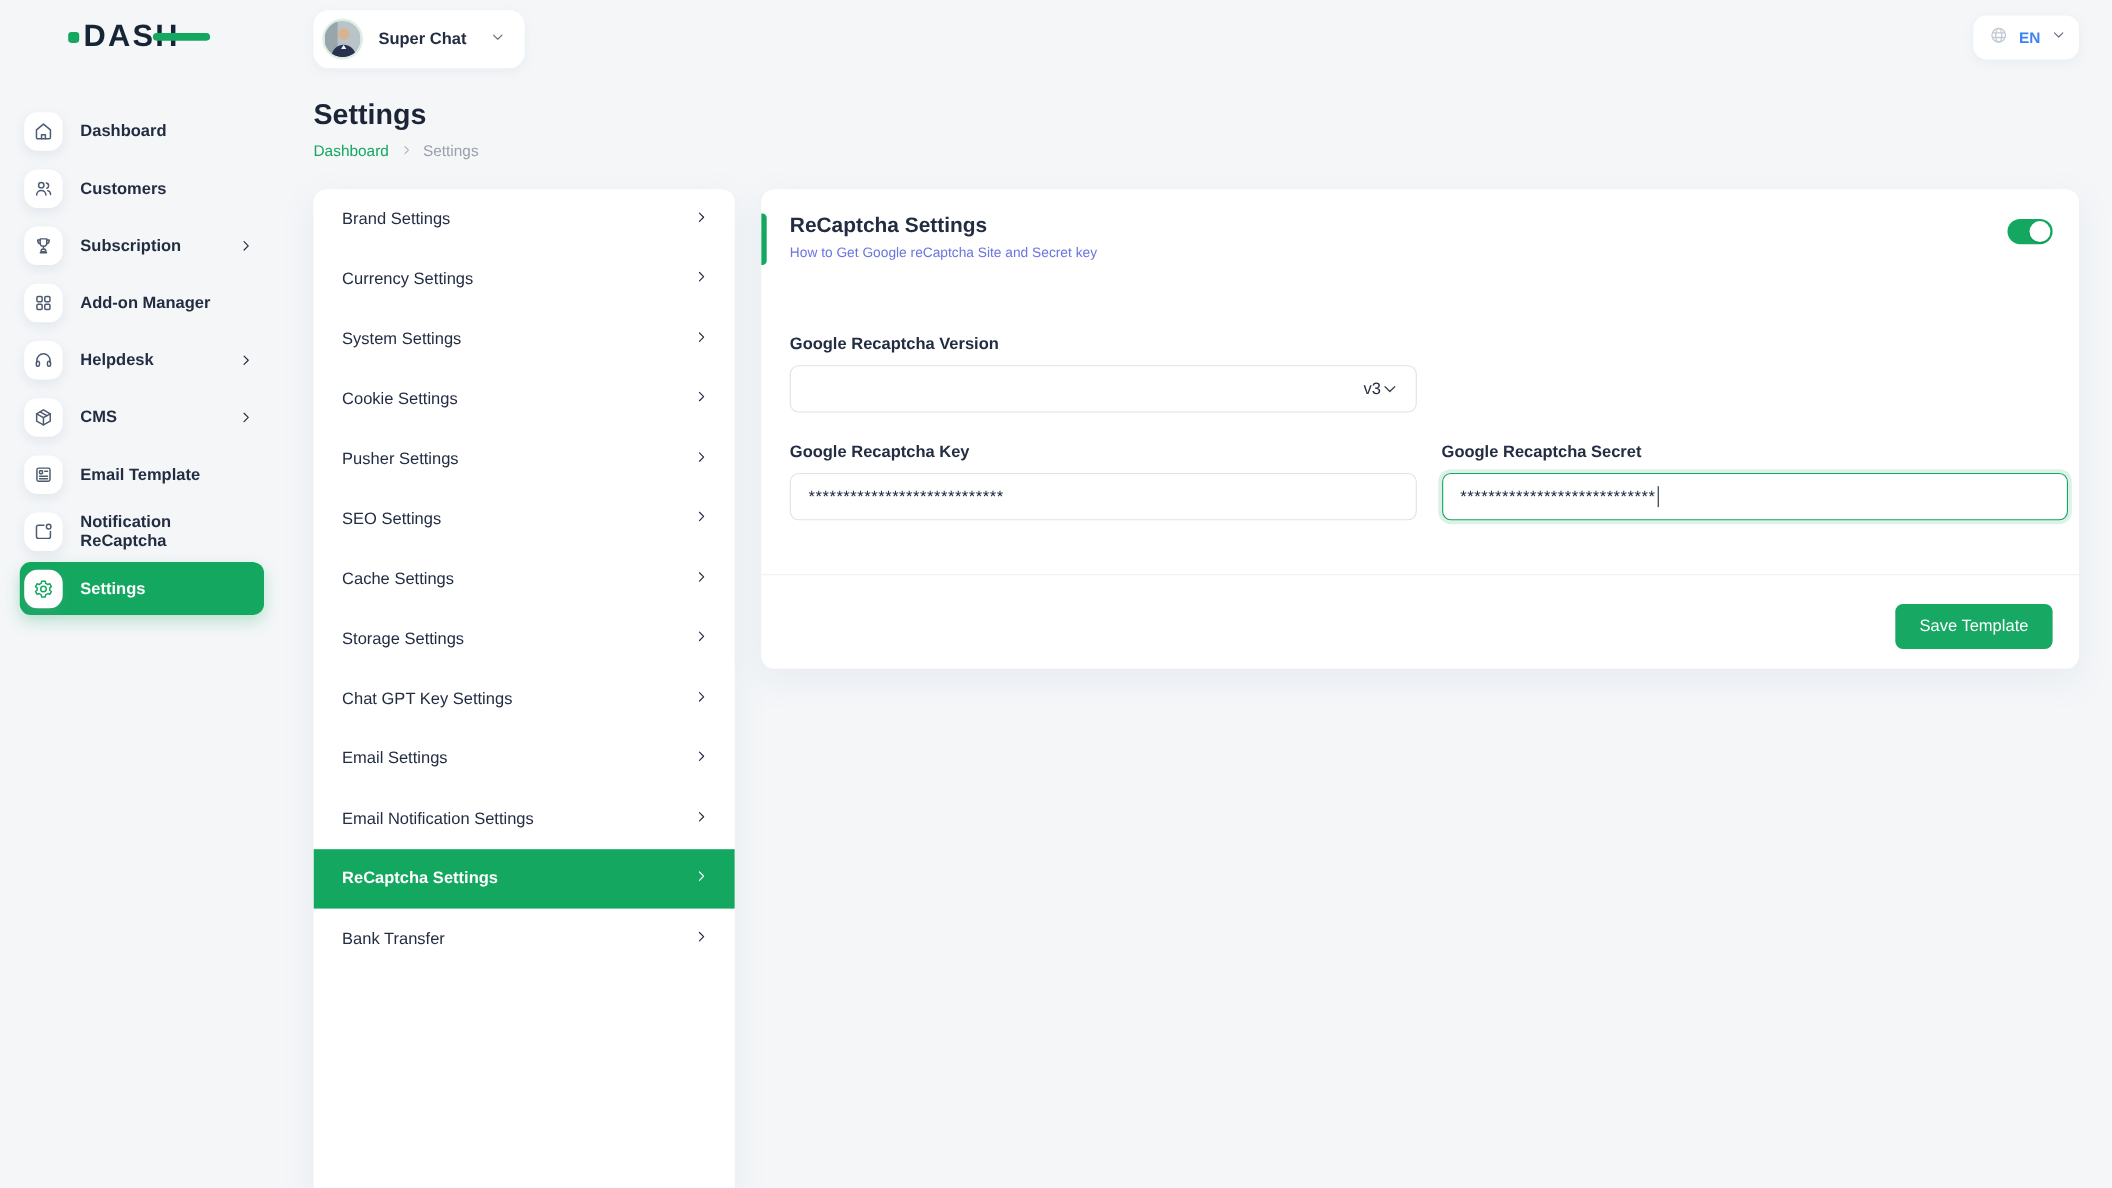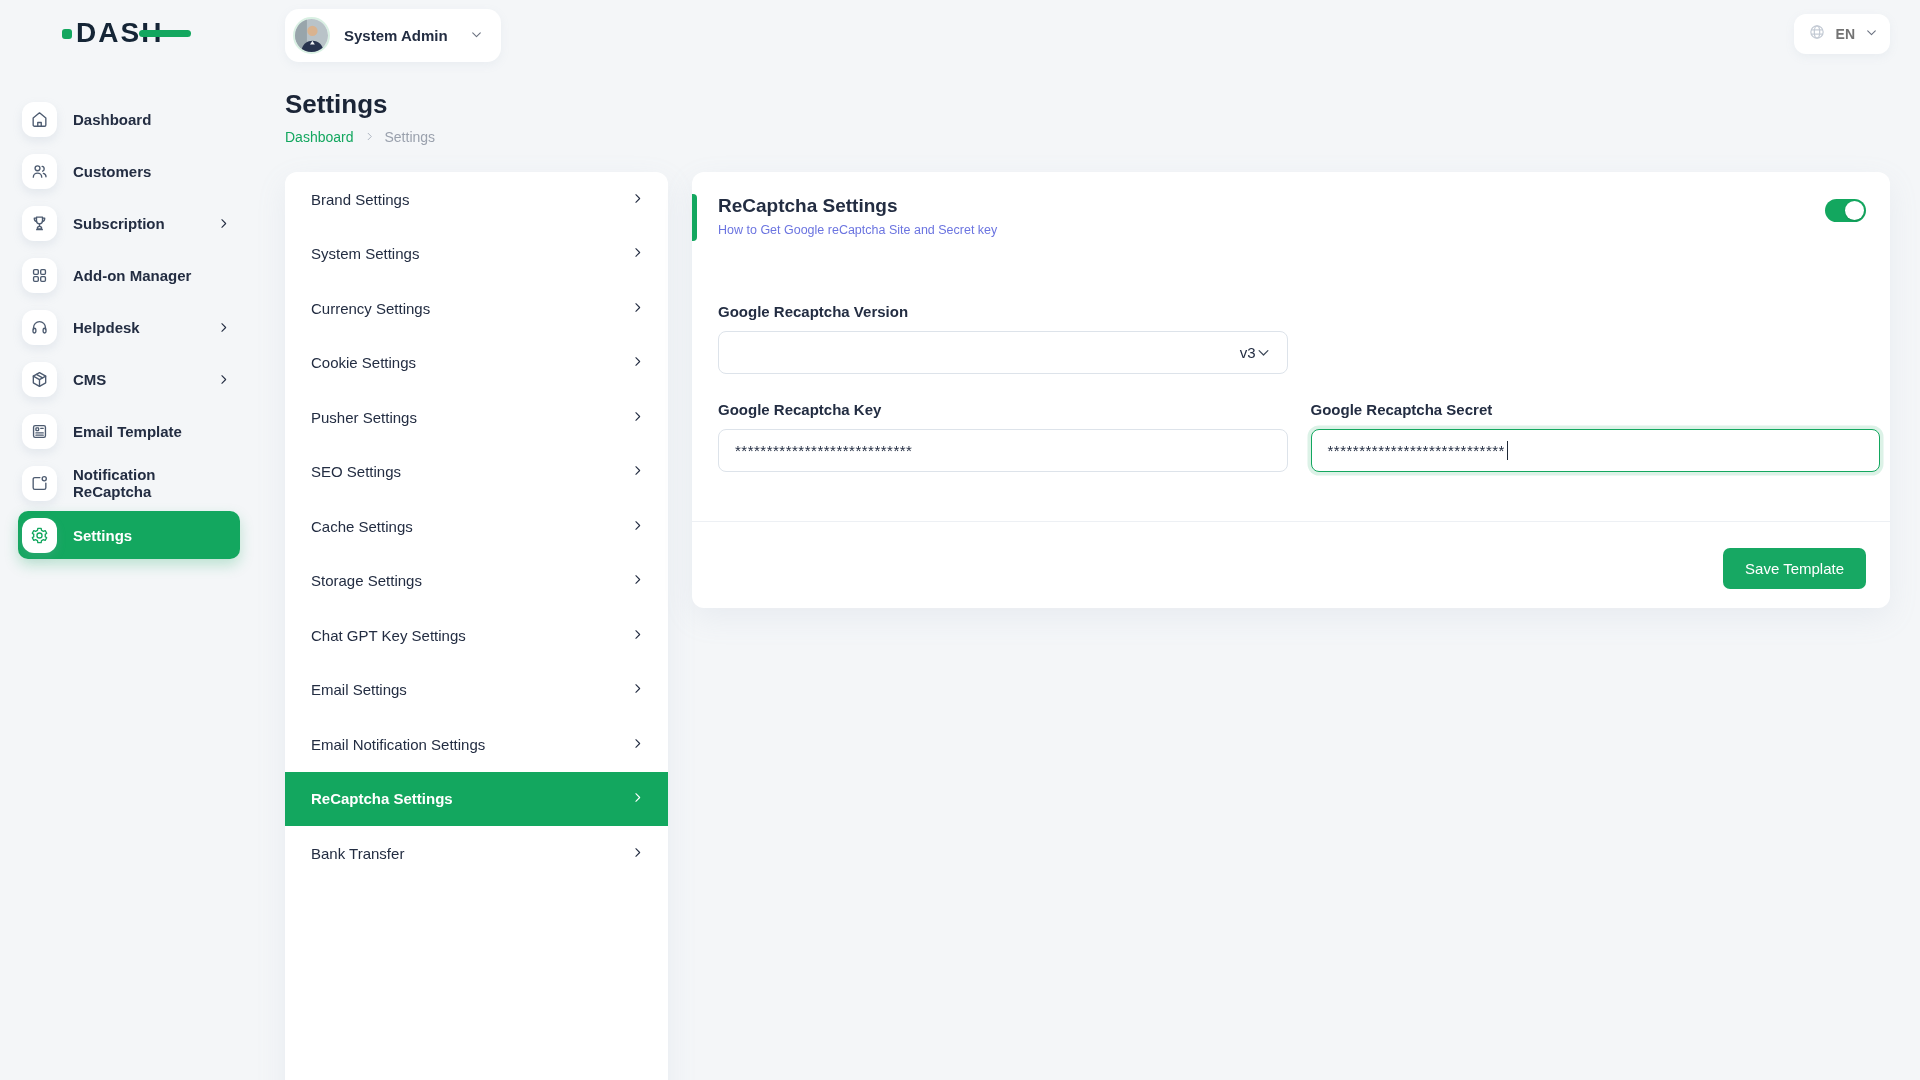--- a/index.html
+++ b/index.html
@@ -31,21 +31,21 @@
   .main { flex:1; padding:0 30px 0 27px; position:relative; }
   .topbar { display:flex; align-items:flex-start; justify-content:space-between; padding-top:9px; }
   .profile-pill { display:flex; align-items:center; background:#ffffff; border-radius:14px; height:53px; padding:0 18px 0 8px; box-shadow:0 3px 10px rgba(150,165,190,0.10); cursor:pointer; }
   .avatar { width:37px; height:37px; border-radius:50%; border:2px solid #d9f0e3; overflow:hidden; flex:0 0 37px; }
   .avatar svg { display:block; width:100%; height:100%; }
   .profile-name { margin:0 22px 0 14px; font-size:15px; font-weight:600; color:#232d42; }
   .pill-chevron svg { width:13px; height:13px; stroke:#6b7280; fill:none; stroke-width:2; stroke-linecap:round; stroke-linejoin:round; }
 
   .lang-pill { display:flex; align-items:center; background:#ffffff; border-radius:12px; height:40px; margin-top:5px; padding:0 12px 0 14px; box-shadow:0 3px 10px rgba(150,165,190,0.10); cursor:pointer; }
   .globe-icon svg { width:18px; height:18px; stroke:#c3cad4; fill:none; stroke-width:1.6; }
-  .lang-code { margin:0 10px 0 10px; font-size:14px; font-weight:700; color:#737373; }
+  .lang-code { margin:0 10px 0 10px; font-size:14px; font-weight:700; color:#3b82f6; }
 
   .page-head { margin-top:27px; }
   .page-title { font-size:26px; font-weight:700; color:#1b2537; }
   .breadcrumb { display:flex; align-items:center; margin-top:9px; font-size:14px; }
   .crumb-link { color:#13a75f; text-decoration:none; cursor:pointer; font-weight:500; }
   .crumb-sep svg { width:11px; height:11px; margin:1px 10px 0; stroke:#a9b0bc; fill:none; stroke-width:2; stroke-linecap:round; stroke-linejoin:round; }
   .crumb-current { color:#9aa1ad; }
 
   .content-row { display:flex; gap:24px; margin-top:27px; align-items:flex-start; }
 
@@ -219,21 +219,21 @@
       <div class="profile-pill">
         <span class="avatar">
           <svg viewBox="0 0 36 36">
             <rect width="36" height="36" fill="#b9c3c8"></rect>
             <rect width="13" height="36" fill="#98a5ab"></rect>
             <circle cx="19" cy="13" r="5.6" fill="#d9b38f"></circle>
             <path d="M7 36c0-7.6 5.4-12.4 12-12.4S31 28.4 31 36z" fill="#27334e"></path>
             <path d="M19 23.6l-2.6 4.2h5.2z" fill="#f2f4f6"></path>
           </svg>
         </span>
-        <span class="profile-name">System Admin</span>
+        <span class="profile-name">Super Chat</span>
         <span class="pill-chevron">
           <svg viewBox="0 0 24 24">
               <path d="M5 9l7 7 7-7"></path>
             </svg>
         </span>
       </div>
 
       <div class="lang-pill">
         <span class="globe-icon">
           <svg viewBox="0 0 24 24">
@@ -268,27 +268,27 @@
     <div class="content-row">
 
       <div class="menu-card">
         <div class="menu-row">
           <span>Brand Settings</span>
           <span class="menu-chevron"><svg viewBox="0 0 24 24">
                 <path d="M9 5l7 7-7 7"></path>
               </svg></span>
         </div>
         <div class="menu-row">
+          <span>Currency Settings</span>
+          <span class="menu-chevron"><svg viewBox="0 0 24 24">
+                <path d="M9 5l7 7-7 7"></path>
+              </svg></span>
+        </div>
+        <div class="menu-row">
           <span>System Settings</span>
-          <span class="menu-chevron"><svg viewBox="0 0 24 24">
-                <path d="M9 5l7 7-7 7"></path>
-              </svg></span>
-        </div>
-        <div class="menu-row">
-          <span>Currency Settings</span>
           <span class="menu-chevron"><svg viewBox="0 0 24 24">
                 <path d="M9 5l7 7-7 7"></path>
               </svg></span>
         </div>
         <div class="menu-row">
           <span>Cookie Settings</span>
           <span class="menu-chevron"><svg viewBox="0 0 24 24">
                 <path d="M9 5l7 7-7 7"></path>
               </svg></span>
         </div>

